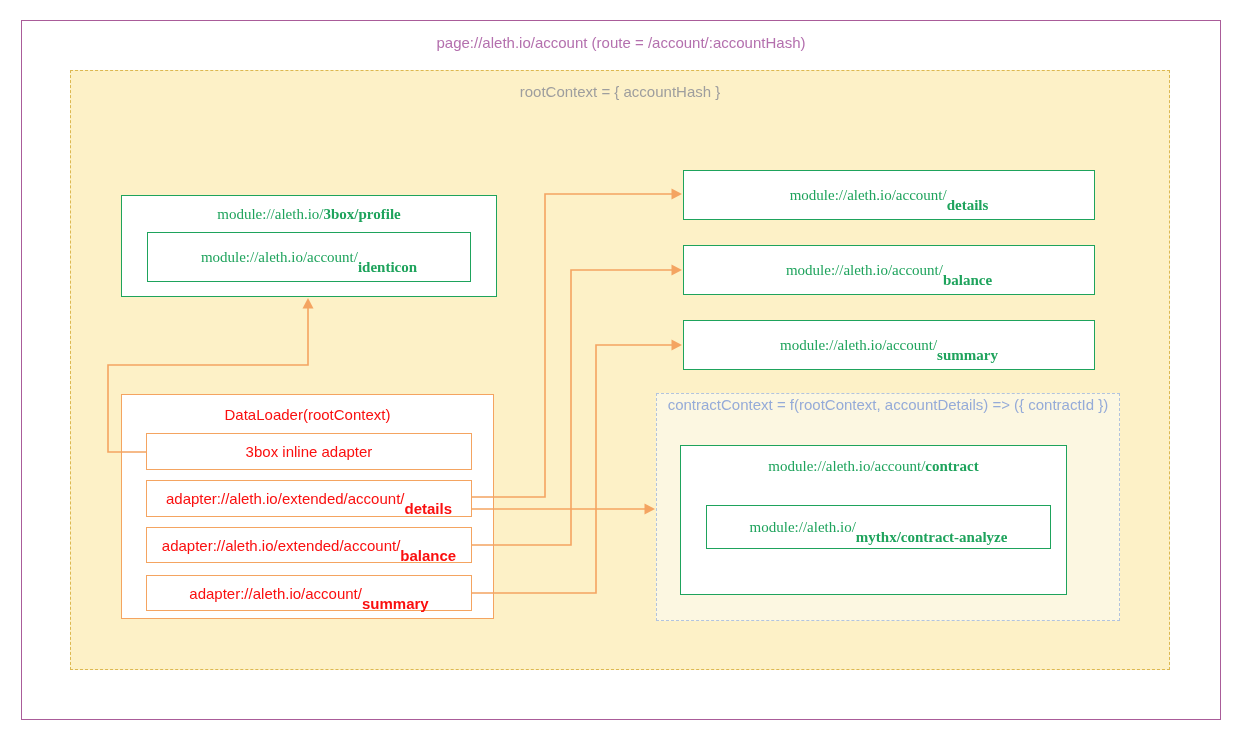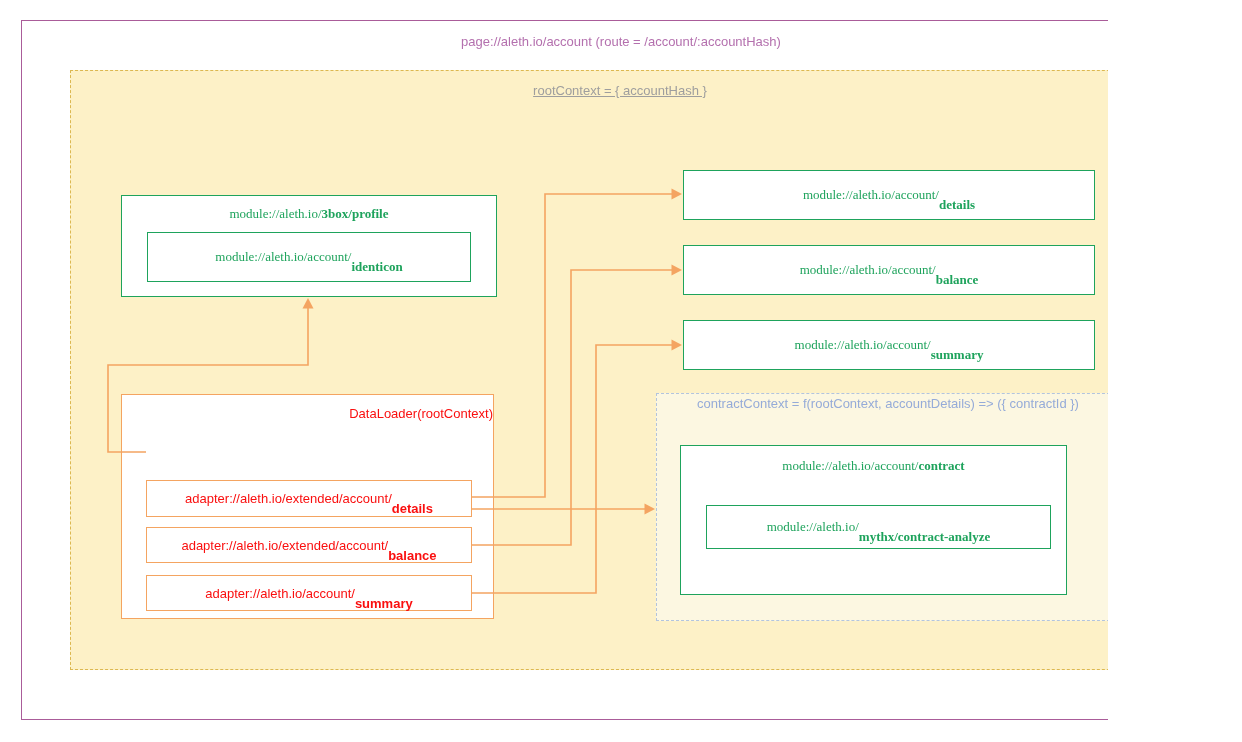--- a/index.html
+++ b/index.html
@@ -10,22 +10,22 @@
     --gray-text:#9e9e9e;
     --green:#1ea35c;
     --red:#fa0f0f;
     --orange:#f4a461;
     --blue-border:#b2c4de;
     --blue-text:#95abd8;
     --contract-fill:#fcf7e1;
   }
   html,body{margin:0;padding:0;background:#ffffff;}
   #canvas{
-    position:relative;width:1108px;height:742px;background:#ffffff;
-    font-family:"Liberation Sans",sans-serif;font-size:13px;overflow:hidden;
+    position:relative;width:1242px;height:742px;background:#ffffff;
+    font-family:"Liberation Sans",sans-serif;font-size:15px;overflow:hidden;
   }
   .abs{position:absolute;box-sizing:border-box;}
   .page-boundary{border:1px solid var(--purple-border);background:#ffffff;}
   .top-label{position:absolute;left:0;right:0;text-align:center;white-space:nowrap;}
   .root-context{background:var(--yellow-fill);border:1.6px dashed var(--yellow-border);}
   .green-box{background:#ffffff;border:1.4px solid var(--green);color:var(--green);}
   .orange-box{background:#ffffff;border:1.4px solid var(--orange);}
   .contract-context{background:var(--contract-fill);border:1.6px dashed var(--blue-border);}
   .center-label{display:flex;align-items:center;justify-content:center;height:100%;white-space:nowrap;}
   .purple{color:var(--purple-text);}
@@ -41,35 +41,41 @@
 </head>
 <body>
 
 <div id="canvas">
 
   <div class="abs page-boundary" style="left:21px;top:20px;width:1200px;height:700px;">
     <div class="top-label purple" style="top:13px;">page://aleth.io/account (route = /account/:accountHash)</div>
   </div>
 
   <div class="abs root-context" style="left:70px;top:70px;width:1100px;height:600px;">
-    <div class="top-label gray" style="top:12px;text-decoration:underline;">rootContext = { accountHash }</div>
+    <div class="top-label gray" style="top:12px;">rootContext = { accountHash }</div>
   </div>
 
   <div class="abs green-box" style="left:121px;top:195px;width:376px;height:102px;z-index:2;">
     <div class="top-label green-text" style="top:10px;"><span>module://aleth.io/</span><b>3box/profile</b></div>
   </div>
   <div class="abs green-box" style="left:147px;top:232px;width:324px;height:50px;z-index:3;">
     <div class="center-label green-text">
         <span>module://aleth.io/account/</span>
         <b>identicon</b>
       </div>
   </div>
 
   <div class="abs orange-box" style="left:121px;top:394px;width:373px;height:225px;z-index:2;">
-    <div class="top-label red-text" style="top:11px;text-align:right;">DataLoader(rootContext)</div>
+    <div class="top-label red-text" style="top:11px;">DataLoader(rootContext)</div>
+  </div>
+  <div class="abs orange-box" style="left:146px;top:433px;width:326px;height:37px;z-index:3;">
+    <div class="center-label red-text">
+        <span>3box inline adapter</span>
+        <b></b>
+      </div>
   </div>
   <div class="abs orange-box" style="left:146px;top:480px;width:326px;height:37px;z-index:3;">
     <div class="center-label red-text">
         <span>adapter://aleth.io/extended/account/</span>
         <b>details</b>
       </div>
   </div>
   <div class="abs orange-box" style="left:146px;top:527px;width:326px;height:36px;z-index:3;">
     <div class="center-label red-text">
         <span>adapter://aleth.io/extended/account/</span>

